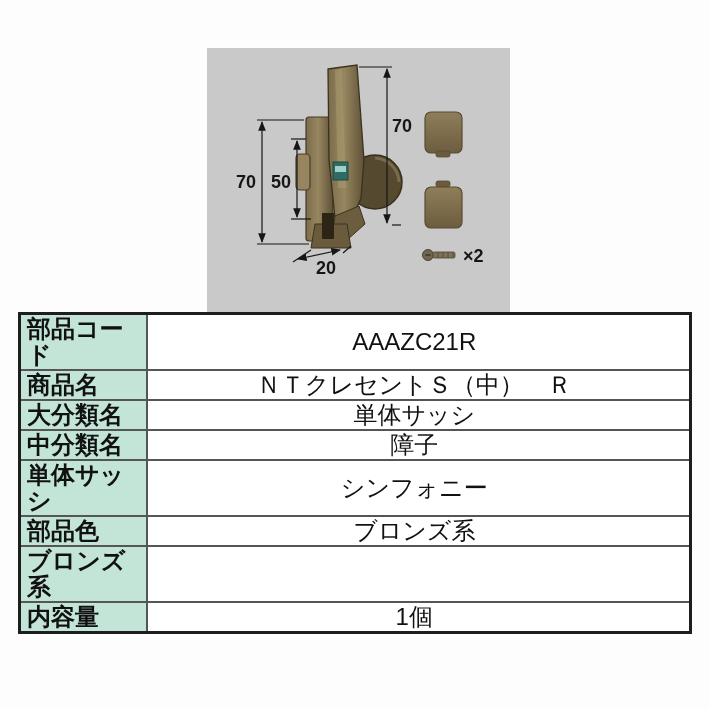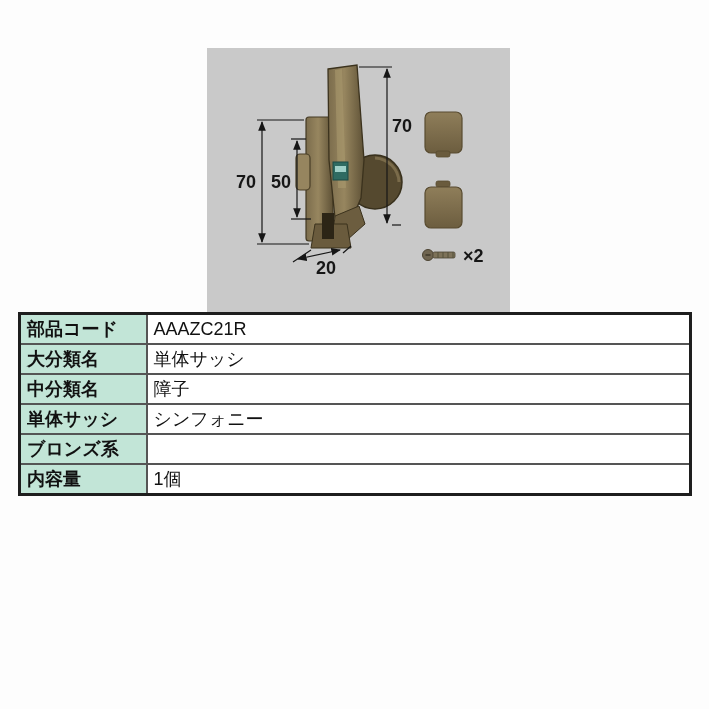--- a/index.html
+++ b/index.html
@@ -23,32 +23,32 @@
   }
 
   
   .spec-table {
     position:absolute; left:18px; top:312px; width:674px;
     border-collapse:collapse; table-layout:fixed;
     border:3px solid #1e1e1e;
   }
   .spec-table td {
     border:2px solid var(--grid-line,#555555);
-    font-size:18px; line-height:26px;
+    font-size:24px; line-height:26px;
     padding:1px 14px 1px 6px;
     overflow:hidden; vertical-align:middle;
   }
   .spec-table td.label-cell {
     background:var(--label-bg,#c2e5d7);
     font-weight:bold; width:127px;
   }
   .spec-table tr.regular-row { height:30px; }
   .spec-table tr.remarks-row td { vertical-align:top; }
   .spec-table tr.remarks-row { height:88px; }
-  .spec-table td.value-cell { background:#ffffff; }
+  .spec-table td.value-cell { background:#ffffff;text-align:center; }
 </style>
 </head>
 <body>
 
 <div class="drawing-panel">
   <svg width="303" height="240" viewBox="0 0 303 240">
     <defs>
       <linearGradient id="bronzeH" x1="0" y1="0" x2="1" y2="0">
         <stop offset="0" stop-color="#7b6c4c"></stop>
         <stop offset="0.45" stop-color="#97865f"></stop>
@@ -131,30 +131,38 @@
   <colgroup>
       <col style="width:127px">
       <col>
     </colgroup>
   <tbody>
     <tr class="regular-row">
       <td class="label-cell">部品コード</td>
       <td class="value-cell">AAAZC21R</td>
     </tr>
     <tr class="regular-row">
+      <td class="label-cell">商品名</td>
+      <td class="value-cell">ＮＴクレセントＳ（中）　Ｒ</td>
+    </tr>
+    <tr class="regular-row">
       <td class="label-cell">大分類名</td>
       <td class="value-cell">単体サッシ</td>
     </tr>
     <tr class="regular-row">
       <td class="label-cell">中分類名</td>
       <td class="value-cell">障子</td>
     </tr>
     <tr class="regular-row">
       <td class="label-cell">単体サッシ</td>
       <td class="value-cell">シンフォニー</td>
+    </tr>
+    <tr class="regular-row">
+      <td class="label-cell">部品色</td>
+      <td class="value-cell">ブロンズ系</td>
     </tr>
     <tr class="regular-row">
       <td class="label-cell">ブロンズ系</td>
       <td class="value-cell"></td>
     </tr>
     <tr class="regular-row">
       <td class="label-cell">内容量</td>
       <td class="value-cell">1個</td>
     </tr>
   </tbody>

